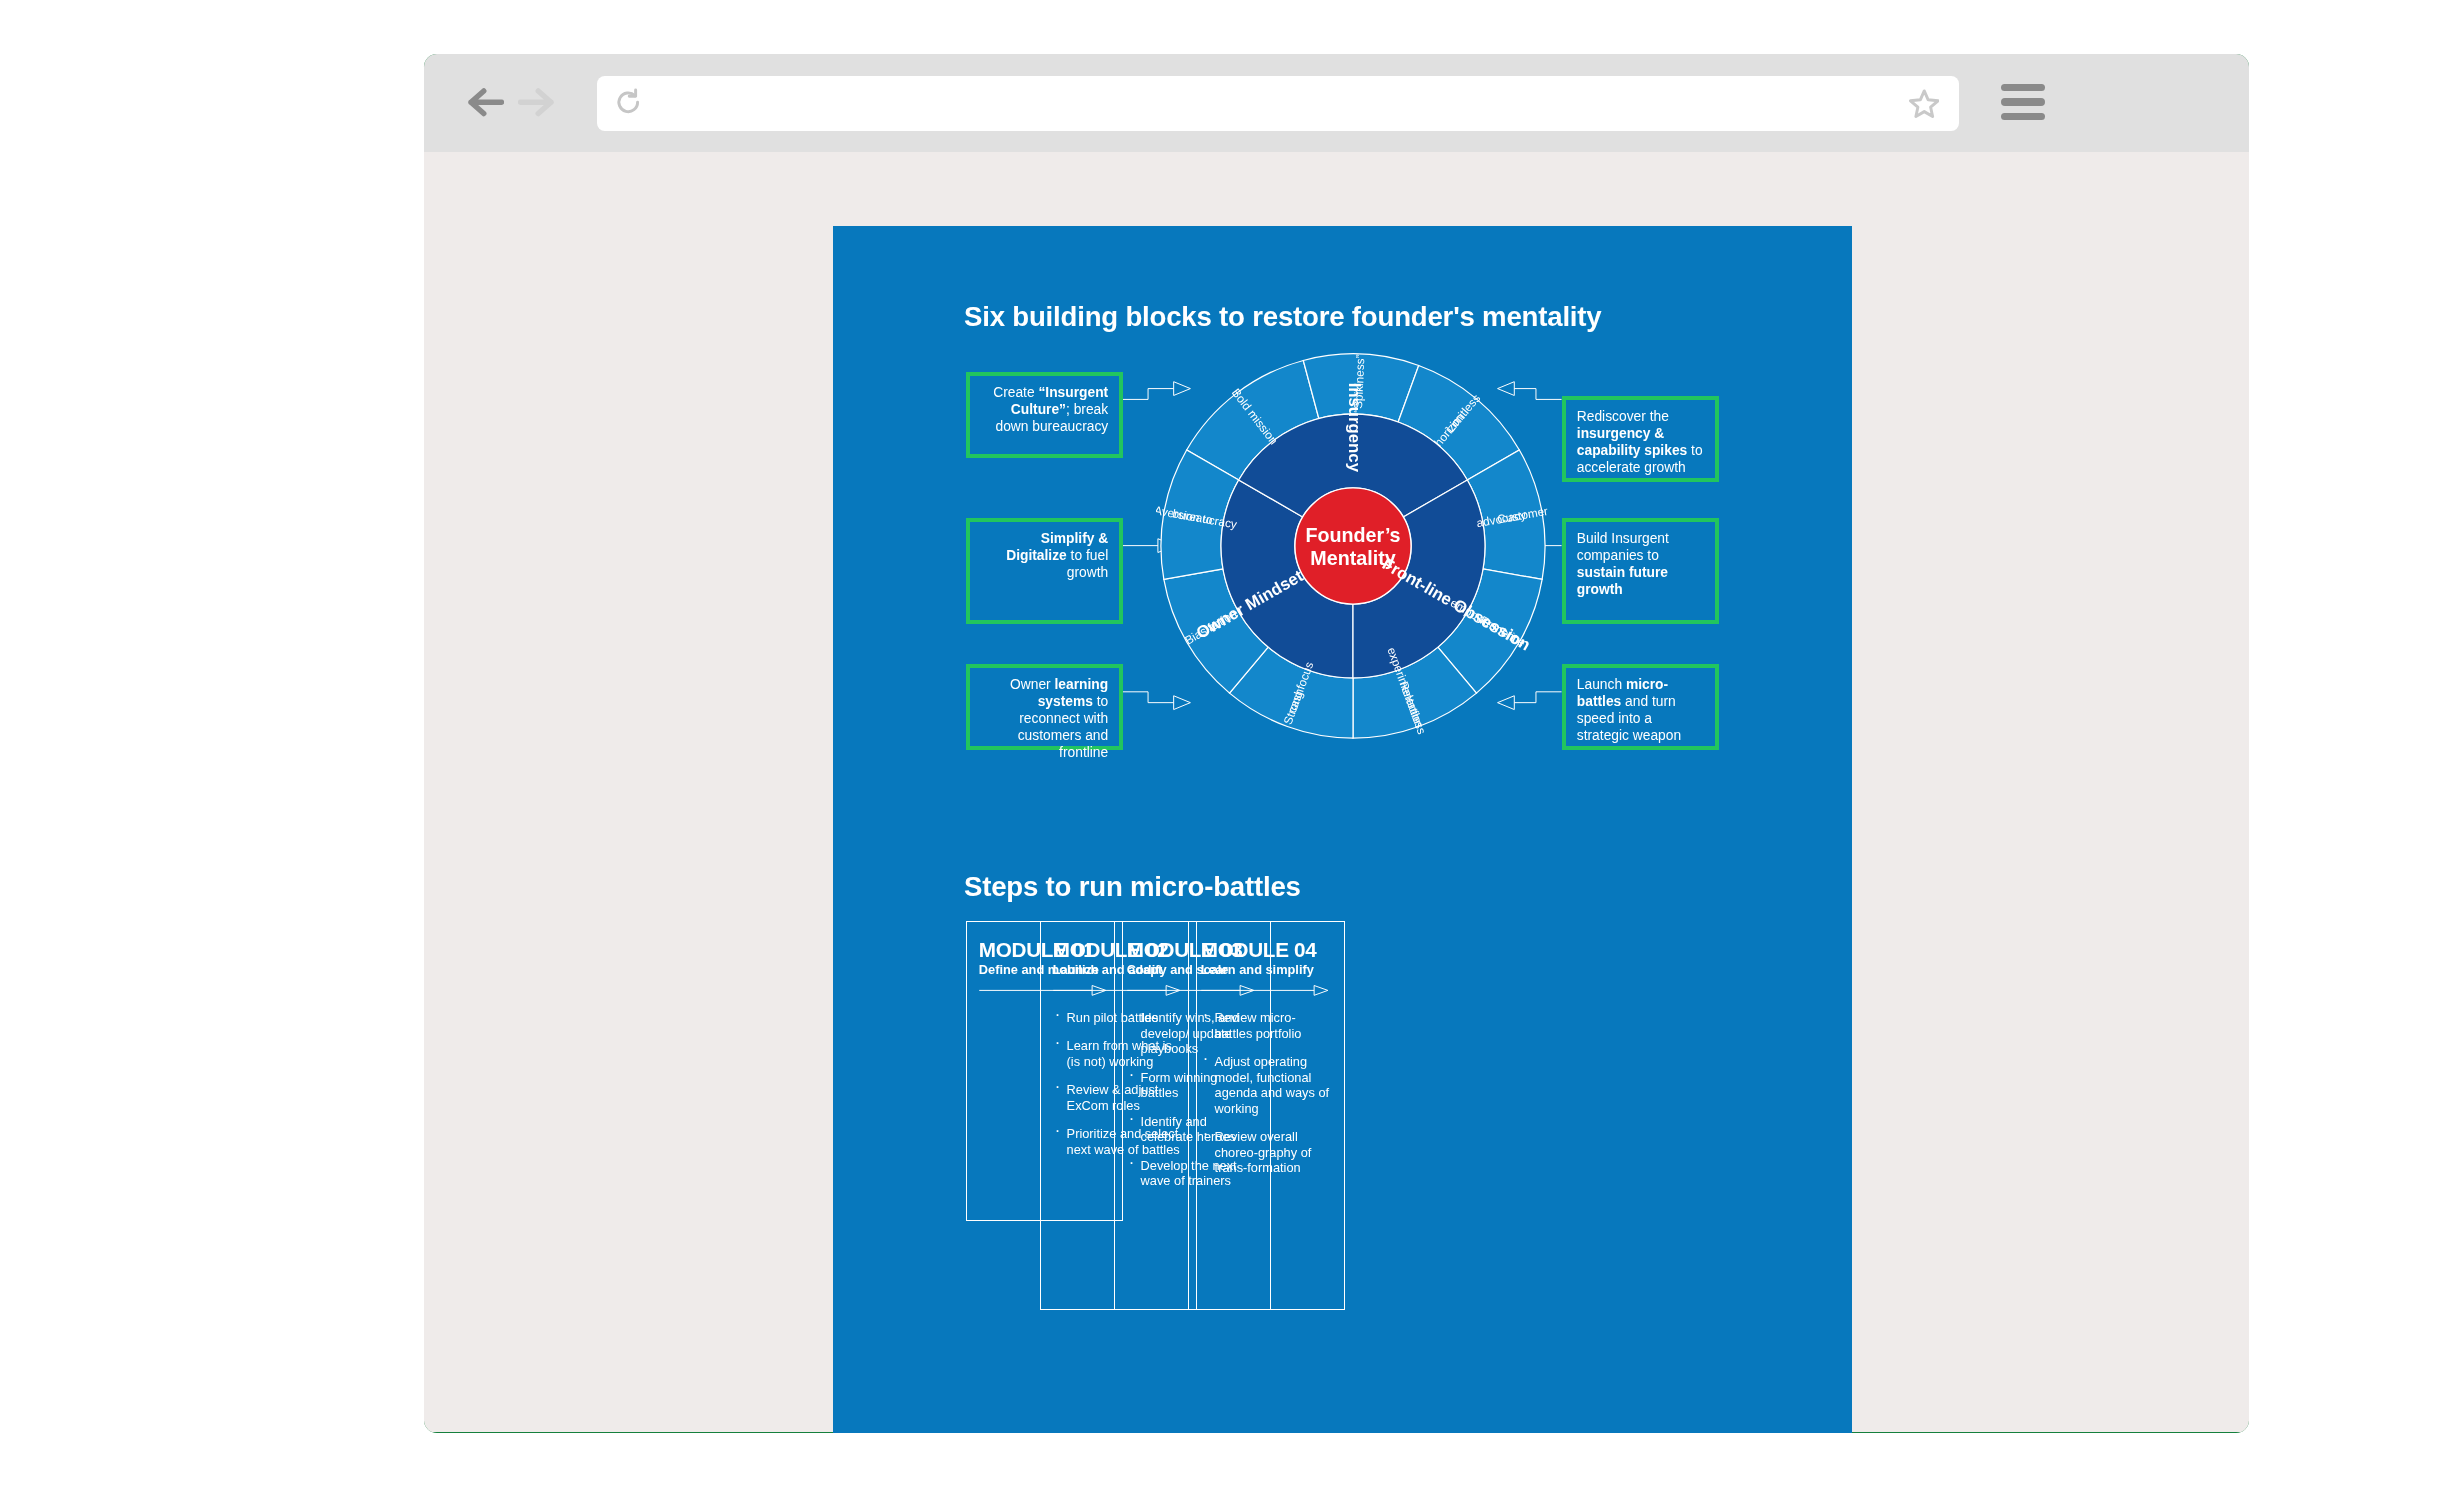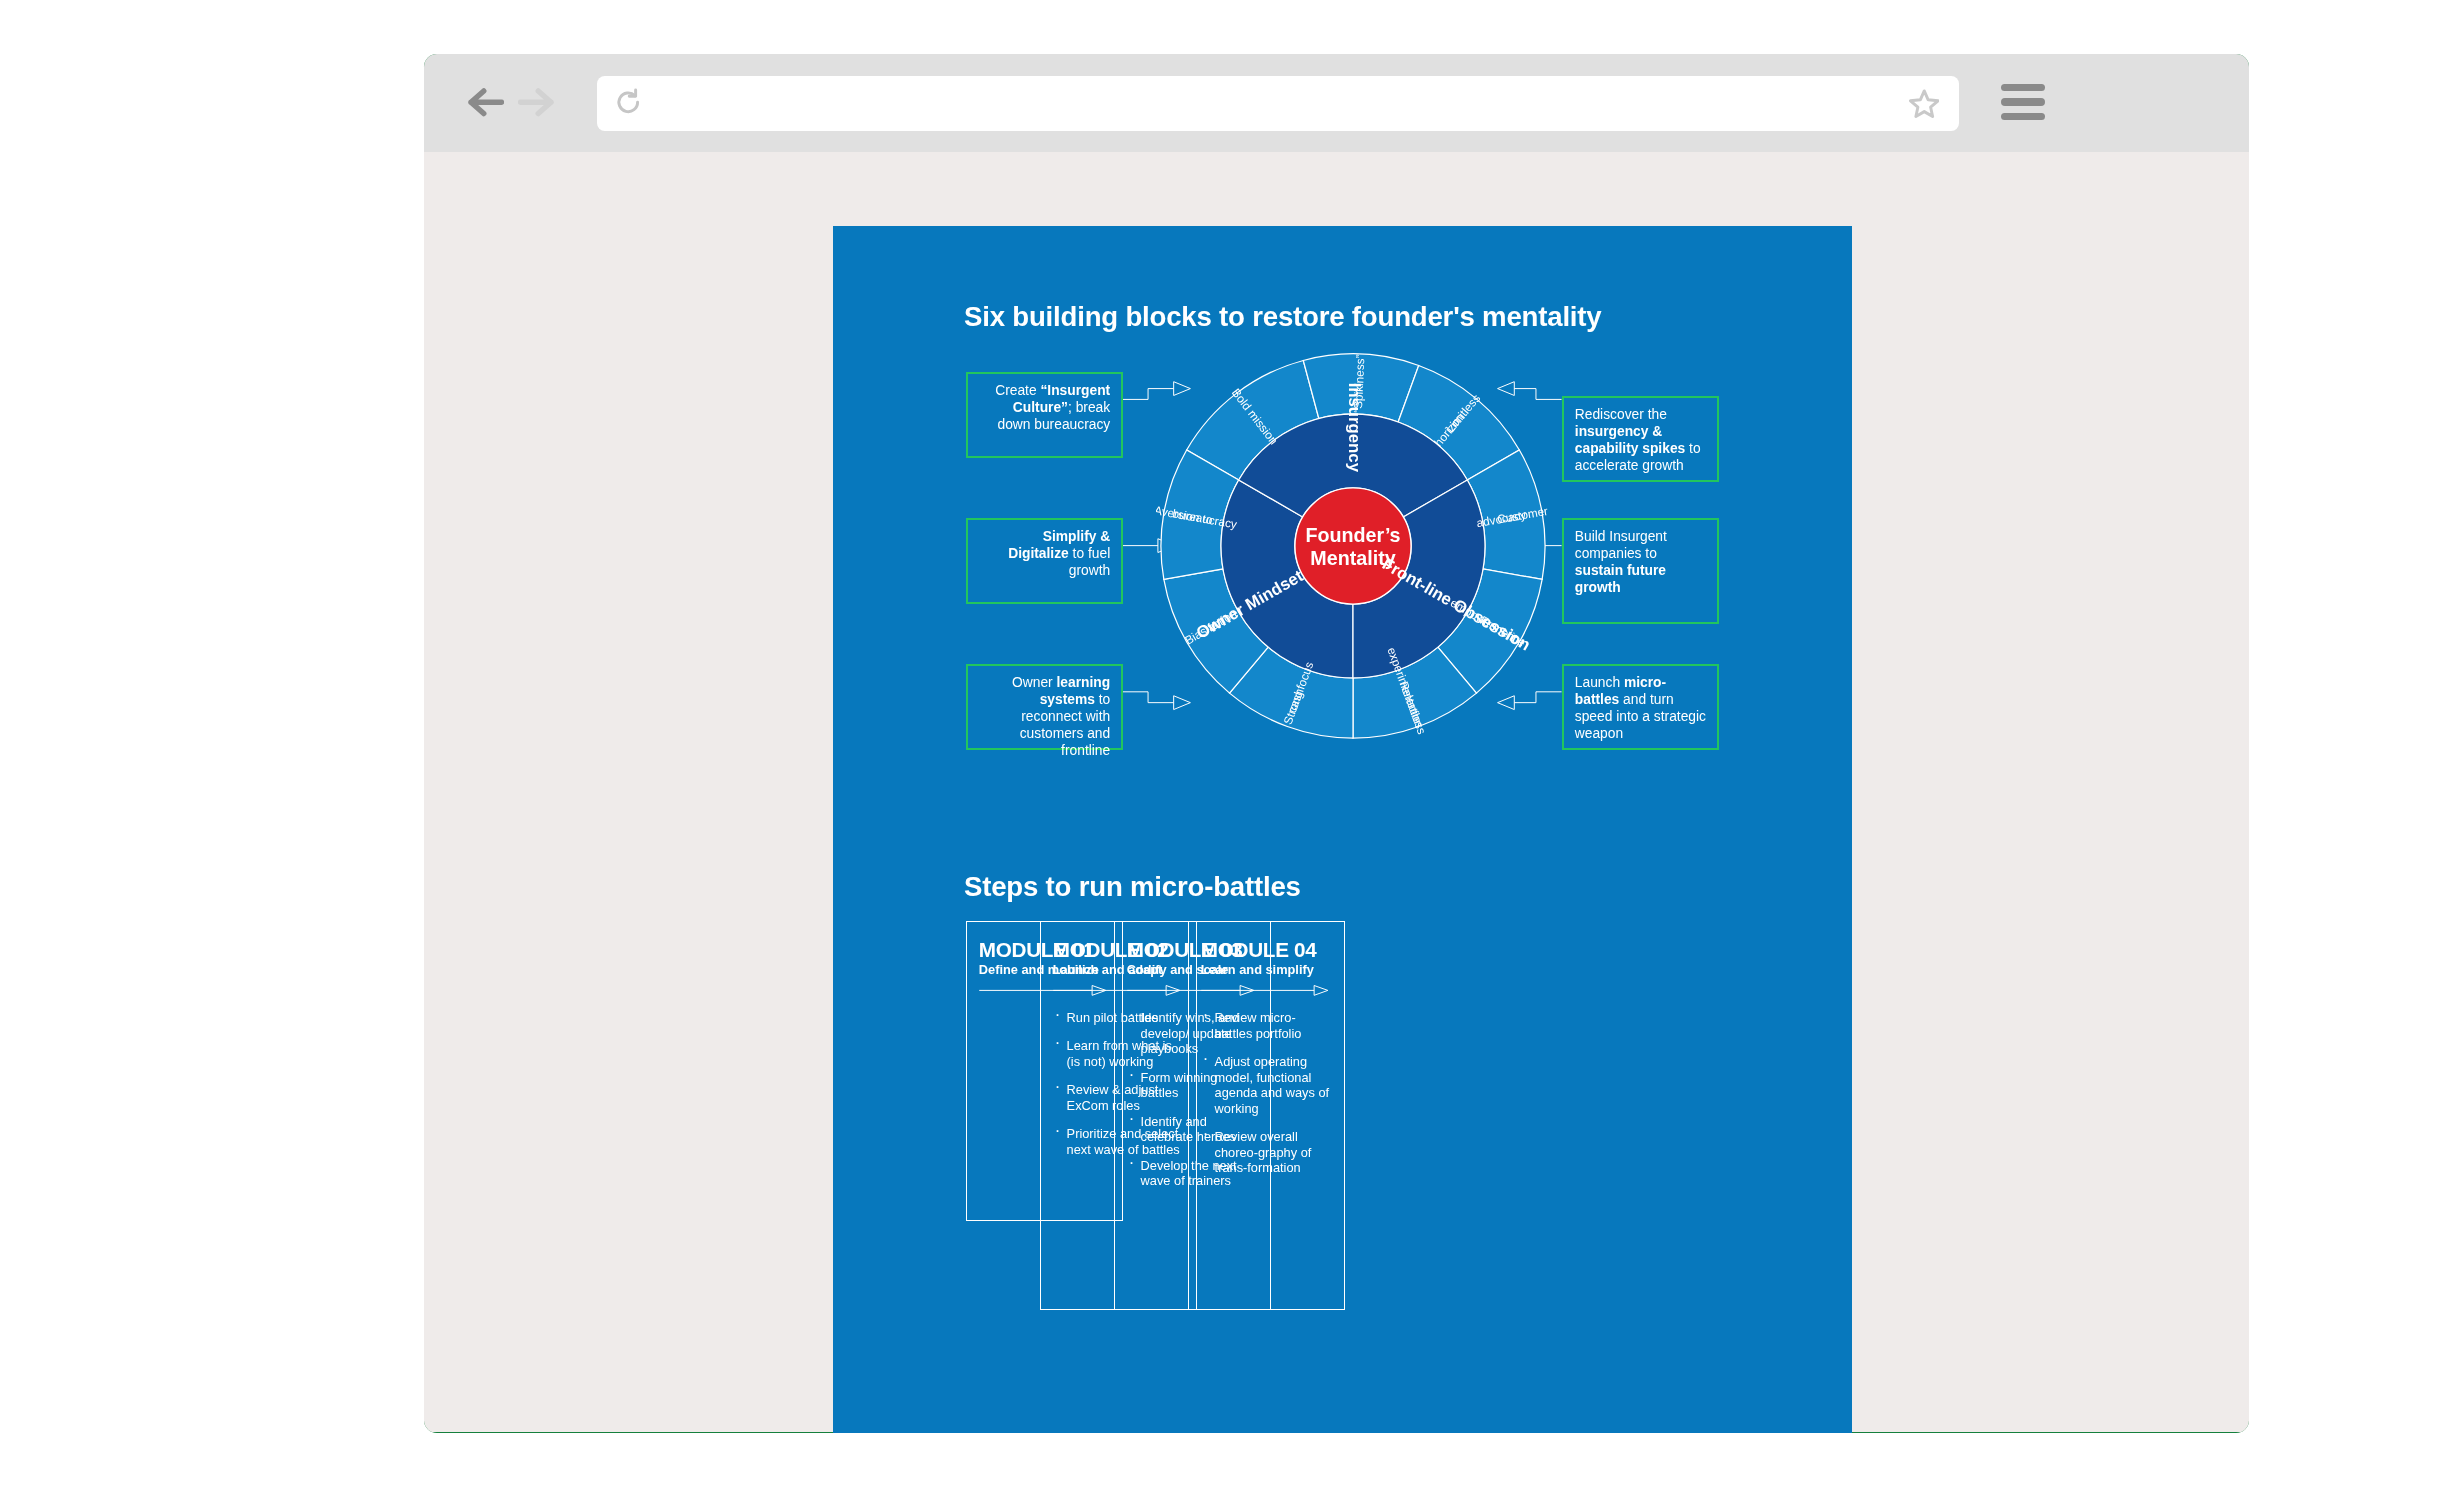--- a/index.html
+++ b/index.html
@@ -25,28 +25,28 @@
   
   .viewport{position:absolute;left:0;top:98px;width:1825px;height:1280px;background:#efebea;}
   .slide{position:absolute;left:409px;top:74px;width:1019px;height:1261px;background:#0778BD;}
 
   .h-title{position:absolute;color:#ffffff;font-weight:bold;letter-spacing:-0.2px;
            font-family:"Liberation Sans",sans-serif;}
   #title1{left:131px;top:75px;font-size:27.6px;}
   #title2{left:131px;top:645px;font-size:27.6px;}
 
   
-  .callout{position:absolute;border:2px solid #22c55e;color:#ffffff;font-size:13.8px;line-height:1.24;
+  .callout{position:absolute;border:4px solid #22c55e;color:#ffffff;font-size:13.8px;line-height:1.24;
            box-sizing:border-box;padding:7.9px 10.8px;}
   .callout.r{text-align:right;}
   .callout.l{text-align:left;}
   .callout b{font-weight:bold;}
 
   #cL1{left:133px;top:146px;width:157px;height:86px;}
-  #cL2{left:133px;top:292px;width:157px;height:86px;}
+  #cL2{left:133px;top:292px;width:157px;height:106px;}
   #cL3{left:133px;top:438px;width:157px;height:86px;}
   #cR1{left:729px;top:146px;width:157px;height:86px;margin-top:24px;}
   #cR2{left:729px;top:292px;width:157px;height:106px;}
   #cR3{left:729px;top:438px;width:157px;height:86px;}
 
   .conn{position:absolute;}
 
   
   .wheel{position:absolute;left:323px;top:123px;width:394px;height:394px;}
 

